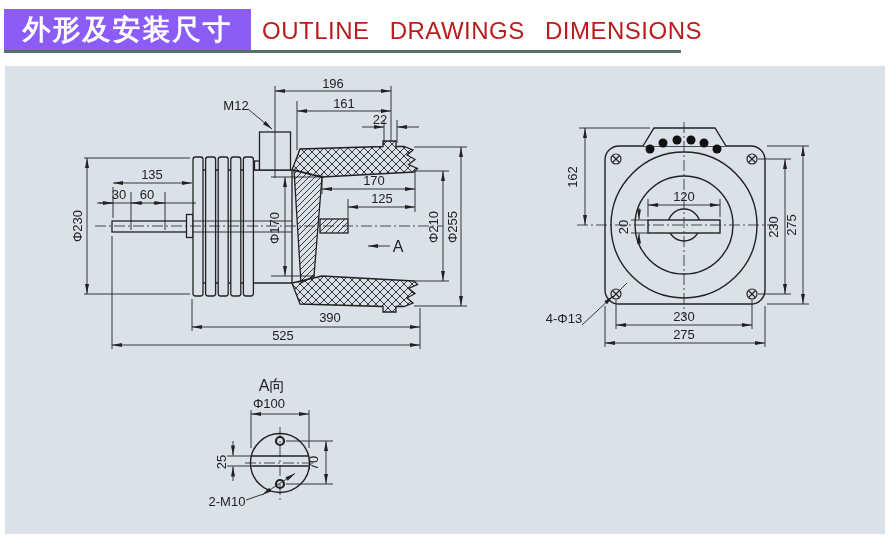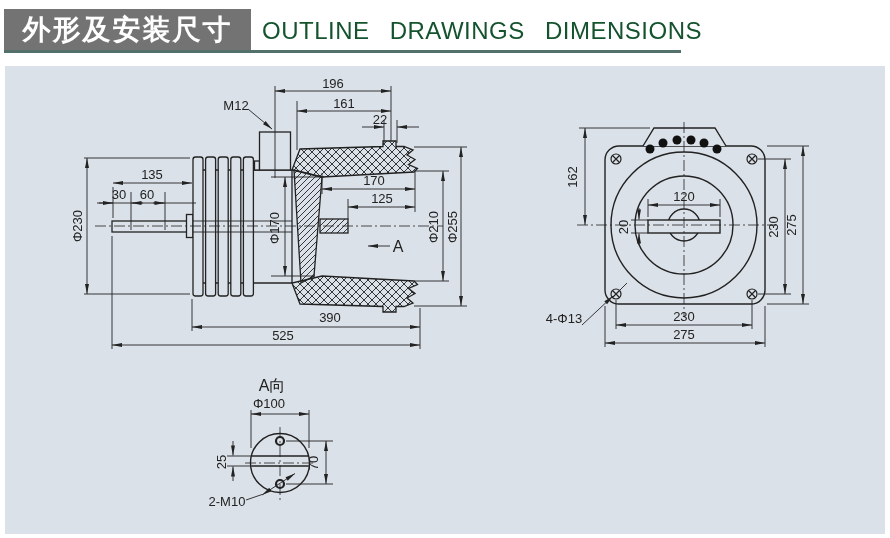--- a/index.html
+++ b/index.html
@@ -1,21 +1,21 @@
 <!DOCTYPE html>
 <html><head>
 <meta charset="utf-8">
 <style>
   html,body{margin:0;padding:0;background:#ffffff;width:890px;height:538px;overflow:hidden;}
   #stage{position:absolute;left:0;top:0;width:890px;height:538px;font-family:"Liberation Sans",sans-serif;}
-  .hdr-box{position:absolute;left:4px;top:9px;width:247px;height:41px;background:#737373;
+  .hdr-box{position:absolute;left:4px;top:9px;width:247px;height:41px;background:#8b5cf6;
            display:flex;align-items:center;justify-content:center;}
   .hdr-zh{color:#ffffff;font-size:28px;font-weight:bold;letter-spacing:2px;
           font-family:"Liberation Sans","DejaVu Sans",sans-serif;white-space:nowrap;}
-  .hdr-en{position:absolute;left:262px;top:17px;color:#14532d;font-size:24px;
+  .hdr-en{position:absolute;left:262px;top:17px;color:#b91c1c;font-size:24px;
           letter-spacing:0.5px;word-spacing:13px;white-space:nowrap;}
   .hdr-rule{position:absolute;left:4px;top:50px;width:677px;height:3px;background:#54706a;}
   .panel{position:absolute;left:5px;top:66px;width:880px;height:468px;background:#dbe1e8;}
   svg{position:absolute;left:0;top:0;}
   svg text{font-family:"Liberation Sans",sans-serif;font-size:13px;fill:#222;}
   svg text.zh{font-family:"Liberation Sans","DejaVu Sans",sans-serif;}
   svg text.big{font-size:16px;}
   svg text.vt{font-size:13px;}
 </style>
 </head>

